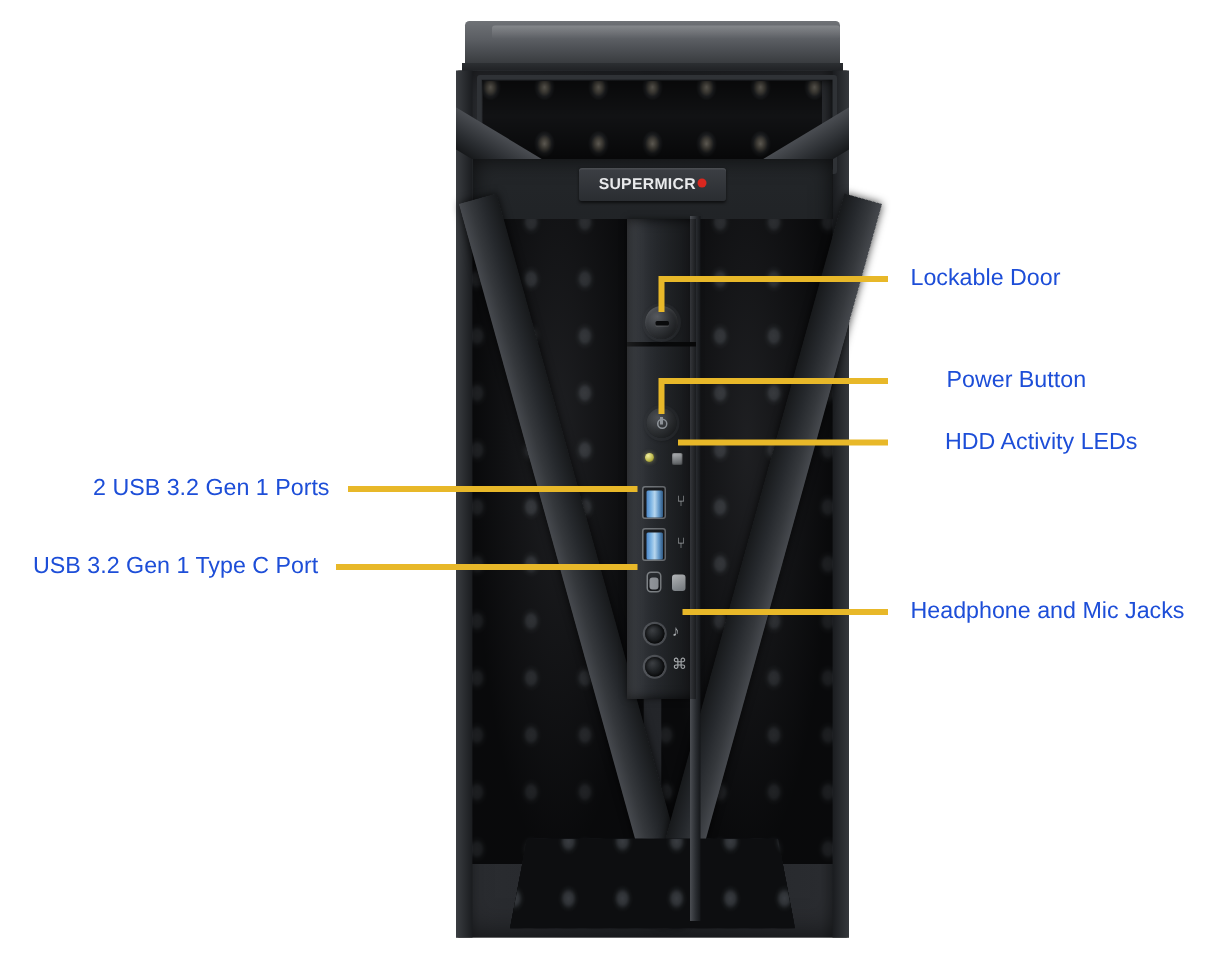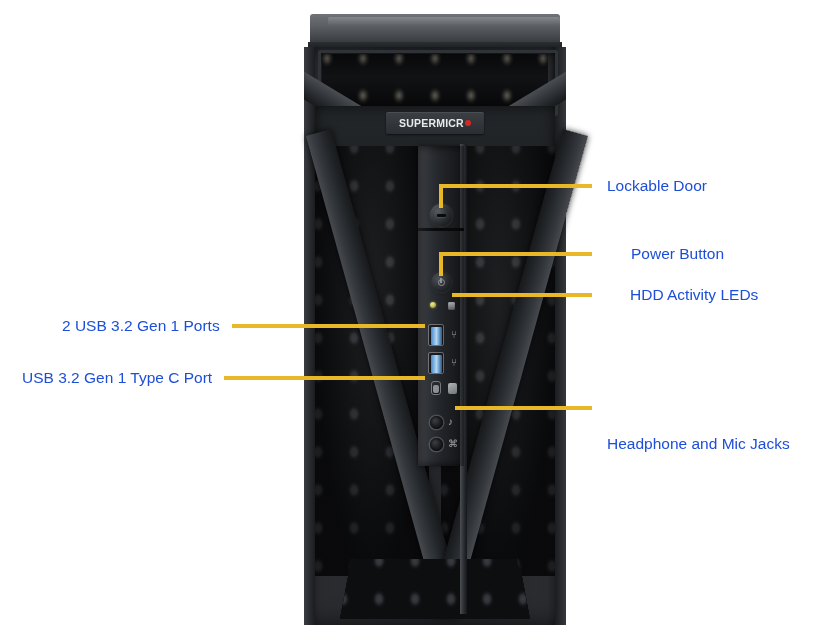--- a/index.html
+++ b/index.html
@@ -485,15 +485,15 @@
   <div class="label label-r" style="left:607px; top:178px;">Lockable Door</div>
 
   <div class="label label-r" style="left:607px; top:246px;margin-left:24px;">Power Button</div>
 
   <div class="label label-r" style="left:596px; top:287px;margin-left:34px;">HDD Activity LEDs</div>
 
   <div class="label label-l" style="left:62px; top:318px;">2 USB 3.2 Gen 1 Ports</div>
 
   <div class="label label-l" style="left:22px; top:370px;">USB 3.2 Gen 1 Type C Port</div>
 
-  <div class="label label-r" style="left:607px; top:400px;margin-top:36px;">Headphone and Mic Jacks</div>
+  <div class="label label-r" style="left:607px; top:400px;">Headphone and Mic Jacks</div>
 
 </div>
 
 </body></html>

